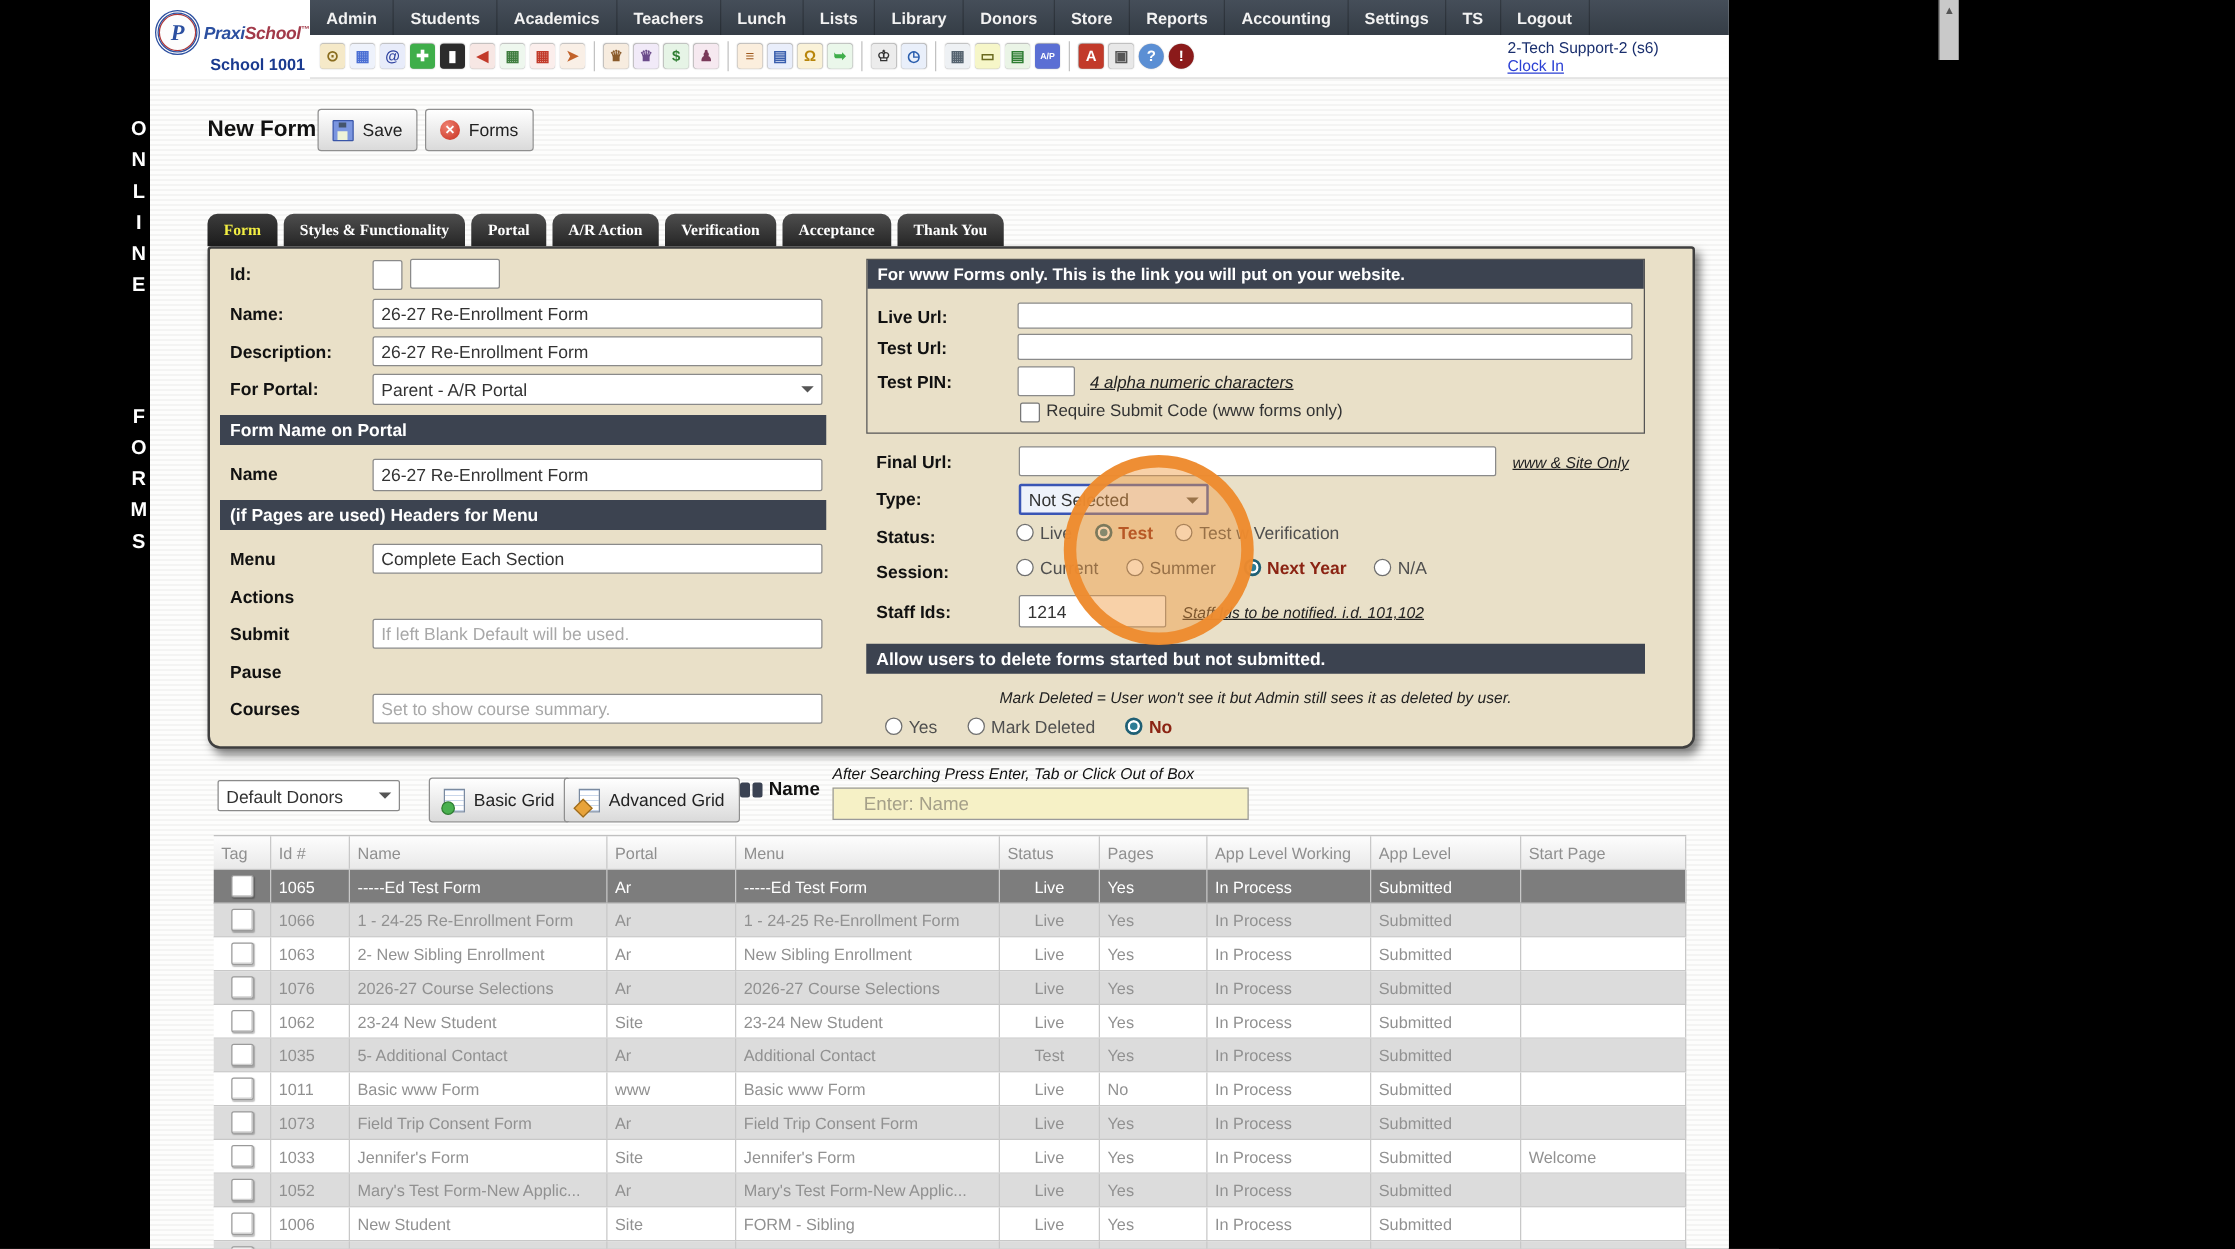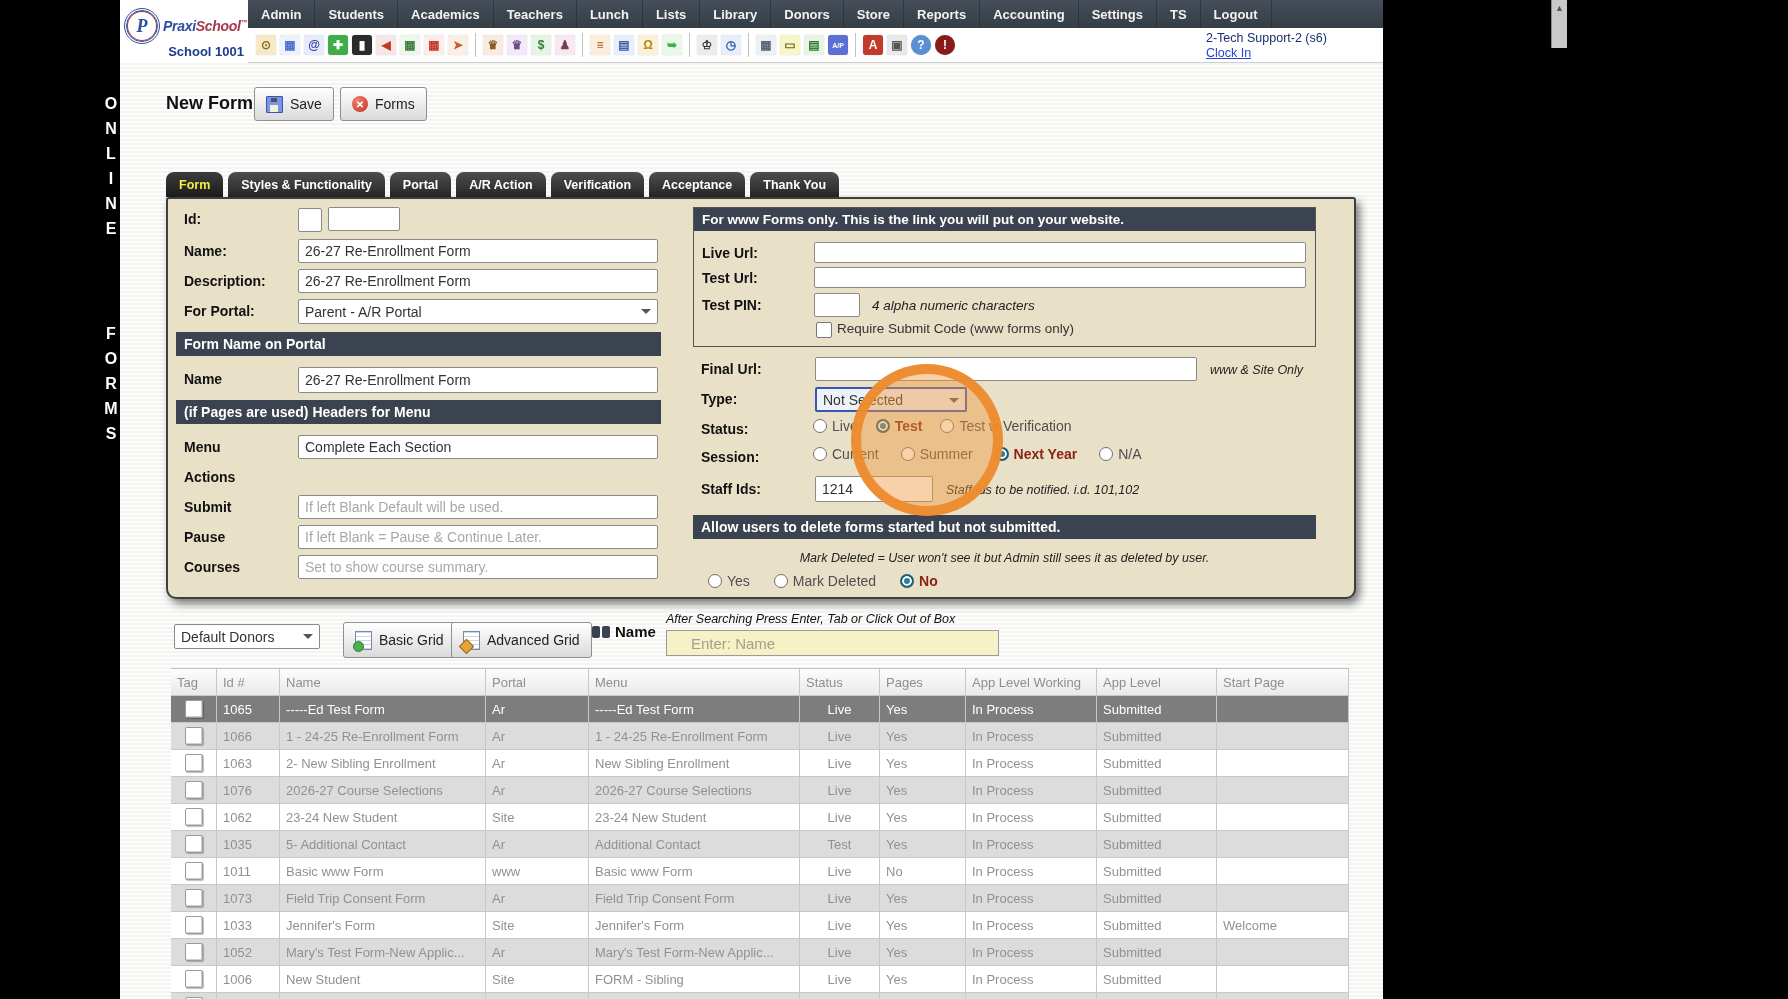--- a/index.html
+++ b/index.html
@@ -60,37 +60,37 @@
   .ic-save{width:15px;height:15px;background:#7b96e0;border:1px solid #3a56a8;position:relative;border-radius:1px;}
   .ic-save:after{content:"";position:absolute;left:3px;bottom:0;width:8px;height:7px;background:#eef3d8;}
   .ic-save:before{content:"";position:absolute;left:4px;top:1px;width:6px;height:4px;background:#44546c;}
   .ic-cancel{width:16px;height:16px;border-radius:50%;background:radial-gradient(circle at 35% 30%,#ef8070,#c62f1e);
              color:#fff;font-size:10px;font-weight:bold;display:flex;align-items:center;justify-content:center;}
   .ic-cancel:after{content:"✕";}
 
   
   .tabs{left:46px;top:107px;display:flex;gap:5px;align-items:flex-end;height:27px;}
   .tab{background:linear-gradient(#4e4e4e,#262626);color:#fff;border-radius:8px 8px 0 0;
-       padding:6px 13px 5px;font-weight:bold;font-size:12.5px;cursor:pointer;white-space:nowrap;}
+       padding:6px 13px 5px;font-weight:bold;font-size:12.5px;cursor:pointer;white-space:nowrap;font-family:Liberation Serif, serif;}
   .tab.active{color:#f2ee43;background:linear-gradient(#3c3c3c,#1c1c1c);}
 
   
   .panel{left:46px;top:134px;width:1190px;height:402px;background:#e9e0c8;border:2px solid #3f3f3f;
          border-radius:3px 3px 10px 10px;box-shadow:4px 5px 8px rgba(0,0,0,.5);box-sizing:border-box;}
   .flabel{position:absolute;font-weight:bold;font-size:14px;color:#111;}
   .inp{position:absolute;height:24px;border:1px solid #8a8a8a;background:#fff;font-size:14px;
        color:#333;padding:0 6px;box-sizing:border-box;font-family:"Liberation Sans",sans-serif;border-radius:2px;}
   .inp::placeholder{color:#a8a8a8;}
   .shdr{position:absolute;background:#3c4350;color:#fff;font-weight:bold;font-size:14px;
         padding:4px 8px;box-sizing:border-box;}
   .sel{position:absolute;height:25px;border:1px solid #8a8a8a;background:#fff;font-size:14px;color:#333;
        display:flex;align-items:center;padding:0 22px 0 6px;box-sizing:border-box;cursor:pointer;border-radius:2px;}
   .sel:after{content:"";position:absolute;right:6px;top:9px;border:5px solid transparent;border-top-color:#555;}
   .idbox{position:absolute;width:22px;height:22px;background:#fff;border:1px solid #8a8a8a;border-radius:2px;}
-  .hint{position:absolute;font-style:italic;font-size:12.5px;color:#222;}
+  .hint{position:absolute;font-style:italic;font-size:12.5px;color:#222;text-decoration:underline;}
   .wwwbox{position:absolute;left:525px;top:8px;width:623px;height:140px;border:1px solid #555;
           box-sizing:border-box;}
   .wwwbox .shdr{left:0;top:0;width:100%;font-size:13.5px;}
   .cb{position:absolute;width:14px;height:14px;background:#fff;border:1px solid #777;border-radius:2px;}
   .cblab{position:absolute;font-size:13.5px;color:#333;}
   .rrow{position:absolute;display:flex;align-items:center;}
   .ropt{display:flex;align-items:center;gap:5px;cursor:pointer;}
   .radio{width:14px;height:14px;border-radius:50%;border:1px solid #6f6f6f;background:#fff;box-sizing:border-box;}
   .radio.sel-r{border:2px solid #1f5f74;background:#2e7d96;box-shadow:inset 0 0 0 2px #fff;}
   .rlab{font-size:14px;color:#4f4f4f;}
@@ -269,21 +269,20 @@
       <div class="shdr" style="left:8px;top:133px;width:485px;">Form Name on Portal</div>
       <span class="flabel" style="left:16px;top:172px;">Name</span>
       <input class="inp" style="left: 130px; top: 168px; width: 360px; height: 26px;" value="26-27 Re-Enrollment Form">
       <div class="shdr" style="left:8px;top:201px;width:485px;">(if Pages are used) Headers for Menu</div>
       <span class="flabel" style="left:16px;top:240px;">Menu</span>
       <input class="inp" style="left: 130px; top: 236px; width: 360px;" value="Complete Each Section">
       <span class="flabel" style="left:16px;top:270px;">Actions</span>
       <span class="flabel" style="left:16px;top:300px;">Submit</span>
       <input class="inp" style="left: 130px; top: 296px; width: 360px;" placeholder="If left Blank Default will be used.">
       <span class="flabel" style="left:16px;top:330px;">Pause</span>
-      <input class="inp" style="left: 130px; top: 326px; width: 360px;" placeholder="If left Blank = Pause &amp; Continue Later.">
       <span class="flabel" style="left:16px;top:360px;">Courses</span>
       <input class="inp" style="left: 130px; top: 356px; width: 360px;" placeholder="Set to show course summary.">
 
       <div class="wwwbox">
         <div class="shdr">For www Forms only. This is the link you will put on your website.</div>
         <span class="flabel" style="left:8px;top:37px;">Live Url:</span>
         <input class="inp" style="left: 120px; top: 34px; width: 492px; height: 21px;">
         <span class="flabel" style="left:8px;top:62px;">Test Url:</span>
         <input class="inp" style="left: 120px; top: 59px; width: 492px; height: 21px;">
         <span class="flabel" style="left:8px;top:89px;">Test PIN:</span>

